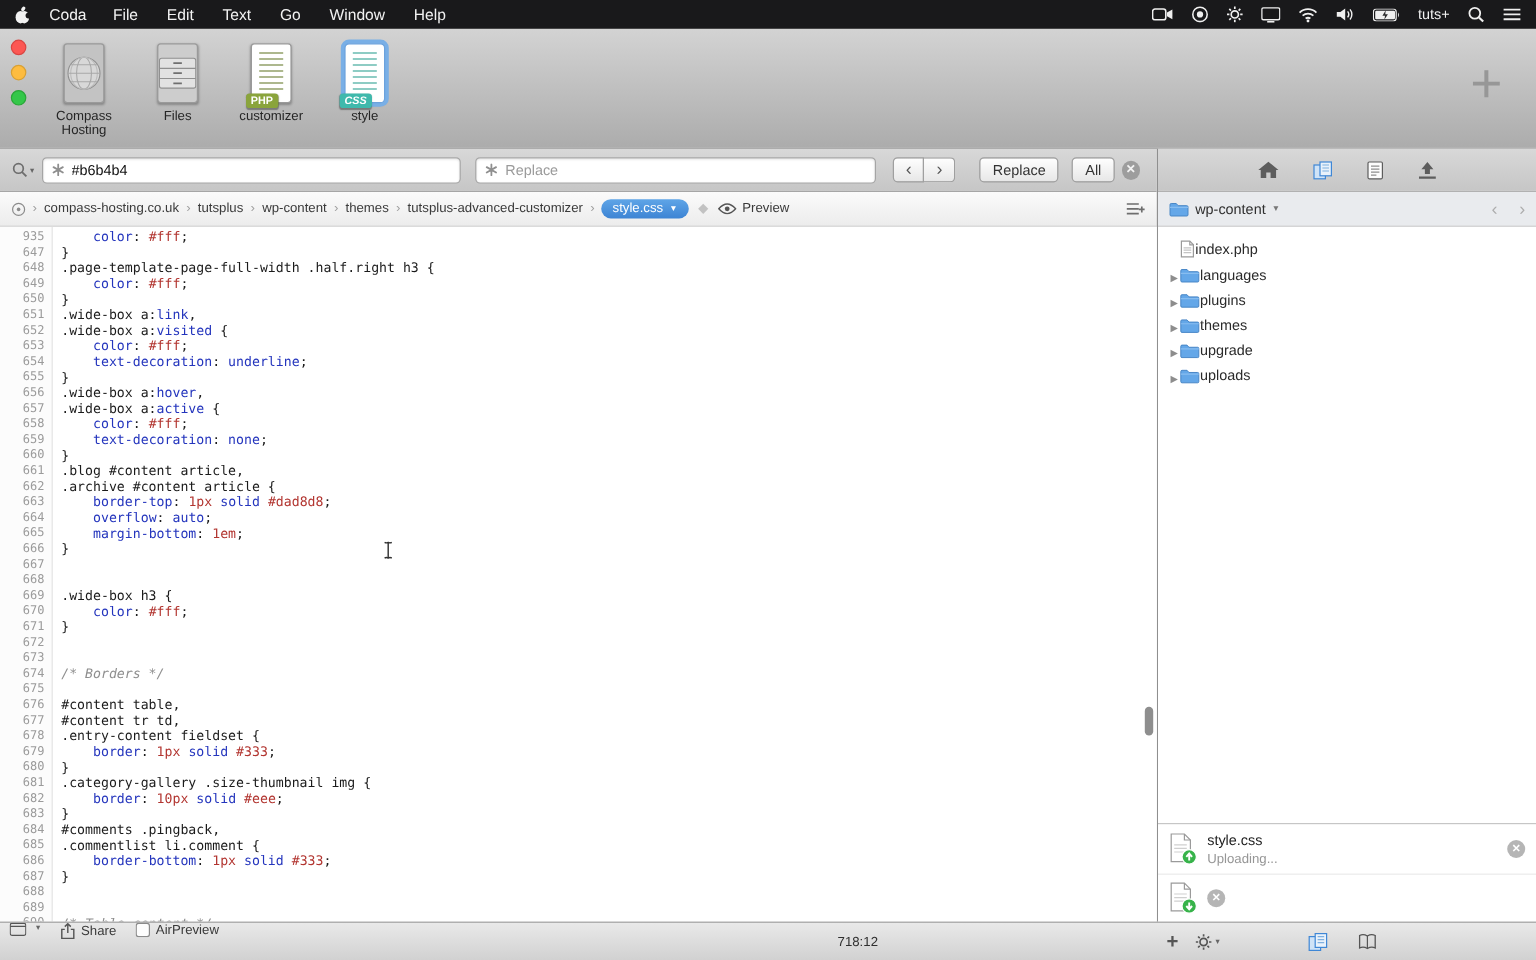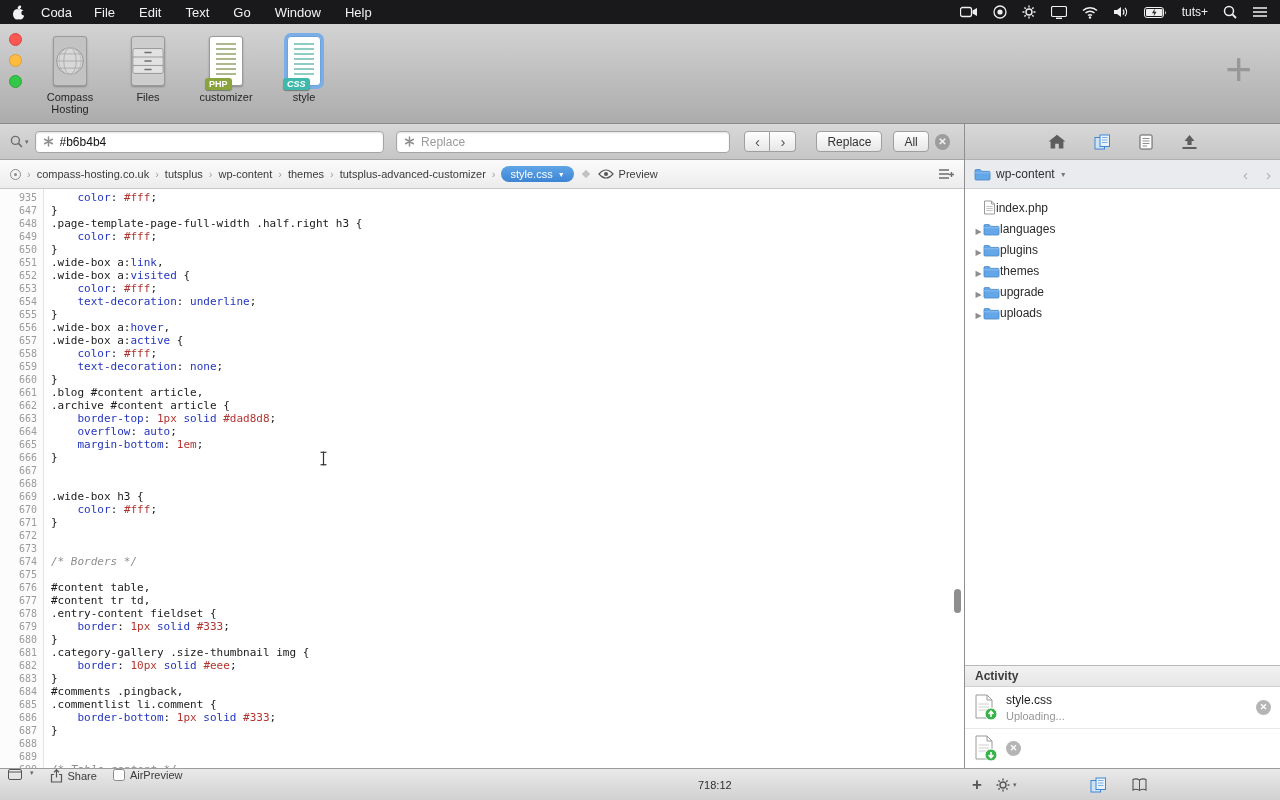--- a/index.html
+++ b/index.html
@@ -485,21 +485,20 @@
           <span class="icon">
             <svg width="17" height="13" viewBox="0 0 17 13">
               <path d="M1 2.6 Q1 1.6 2 1.6 L6.2 1.6 L7.8 3.4 L15 3.4 Q16 3.4 16 4.4 L16 11 Q16 12 15 12 L2 12 Q1 12 1 11 Z" fill="#64a7e8" stroke="#4584c4" stroke-width="0.8"></path>
               <path d="M1 4.8 L16 4.8" stroke="#87bdf0"></path>
             </svg>
           </span>
           <span class="tlabel">uploads</span>
         </div>
       </div>
     <div class="activity">
-      <div class="act-header">Activity</div>
       <div>
           <div class="act-item">
             <span class="icon">
               <svg width="24" height="27" viewBox="0 0 24 27">
                 <path d="M2 1 H13 L18 6 V24 H2 Z" fill="#fff" stroke="#9a9a9a"></path>
                 <path d="M13 1 V6 H18" fill="none" stroke="#9a9a9a"></path>
                 <path d="M4.5 10 H15 M4.5 13 H15 M4.5 16 H15" stroke="#cfcfcf"></path>
                 <circle cx="17" cy="20" r="6" fill="#37b34a" stroke="#fff"></circle>
                 <path d="M17 23 V18 M14.6 20 L17 17.3 L19.4 20" stroke="#fff" stroke-width="1.6" fill="none"></path>
               </svg>

